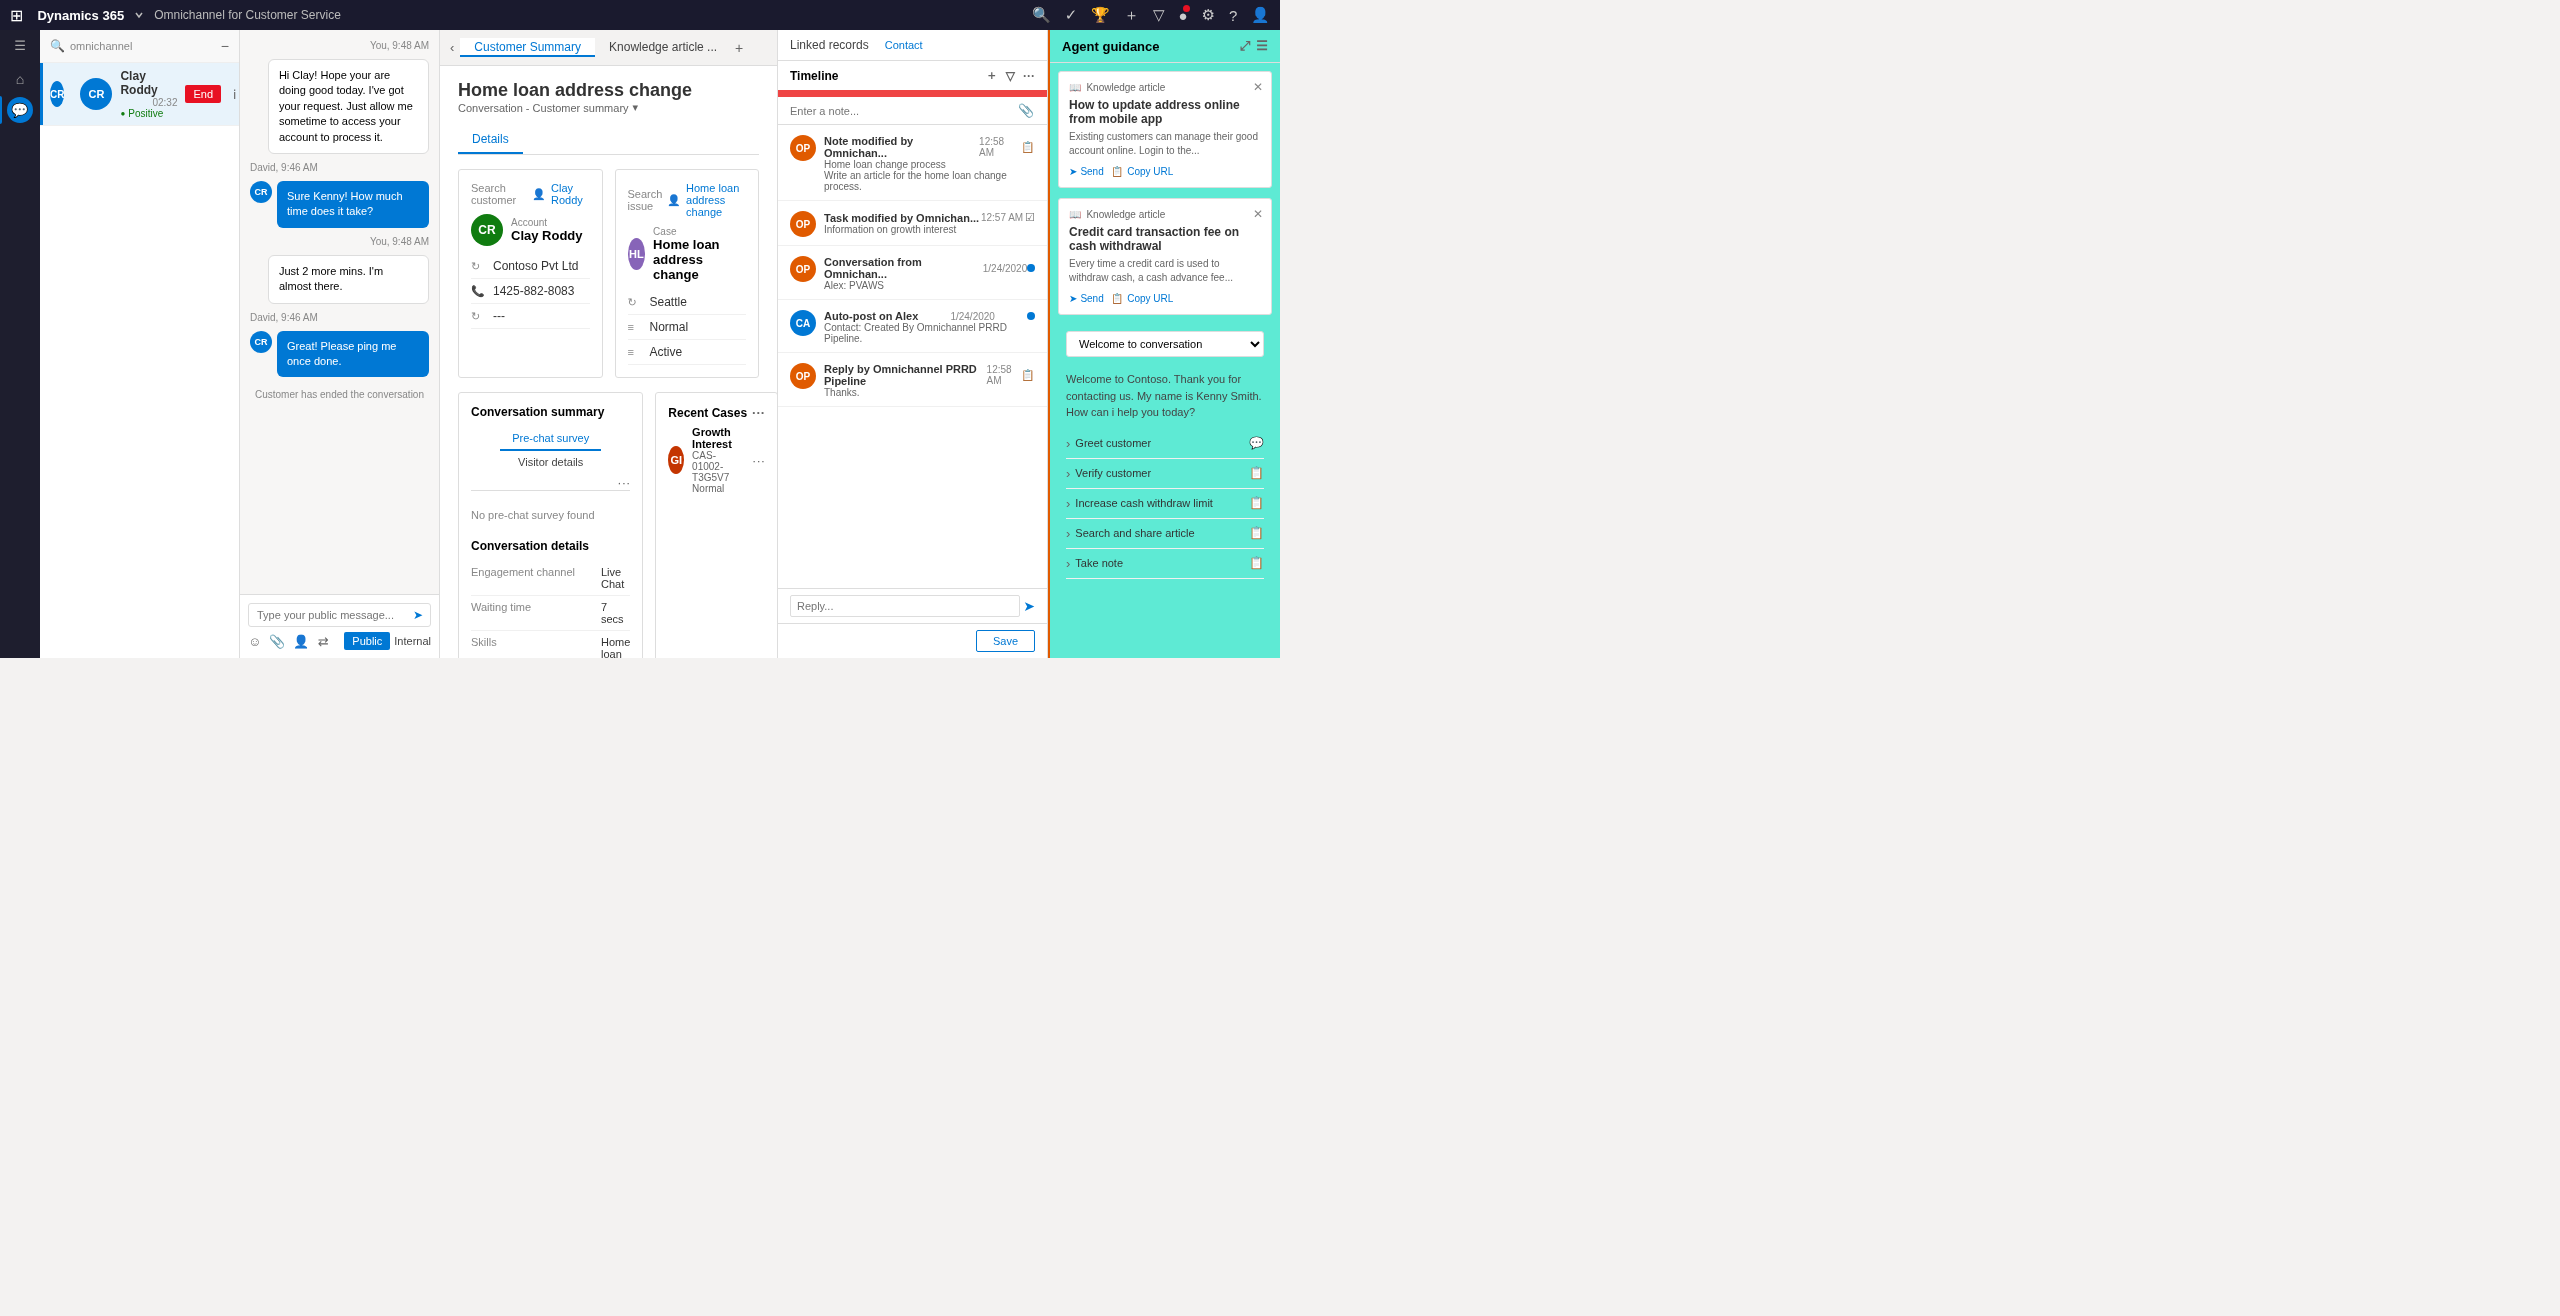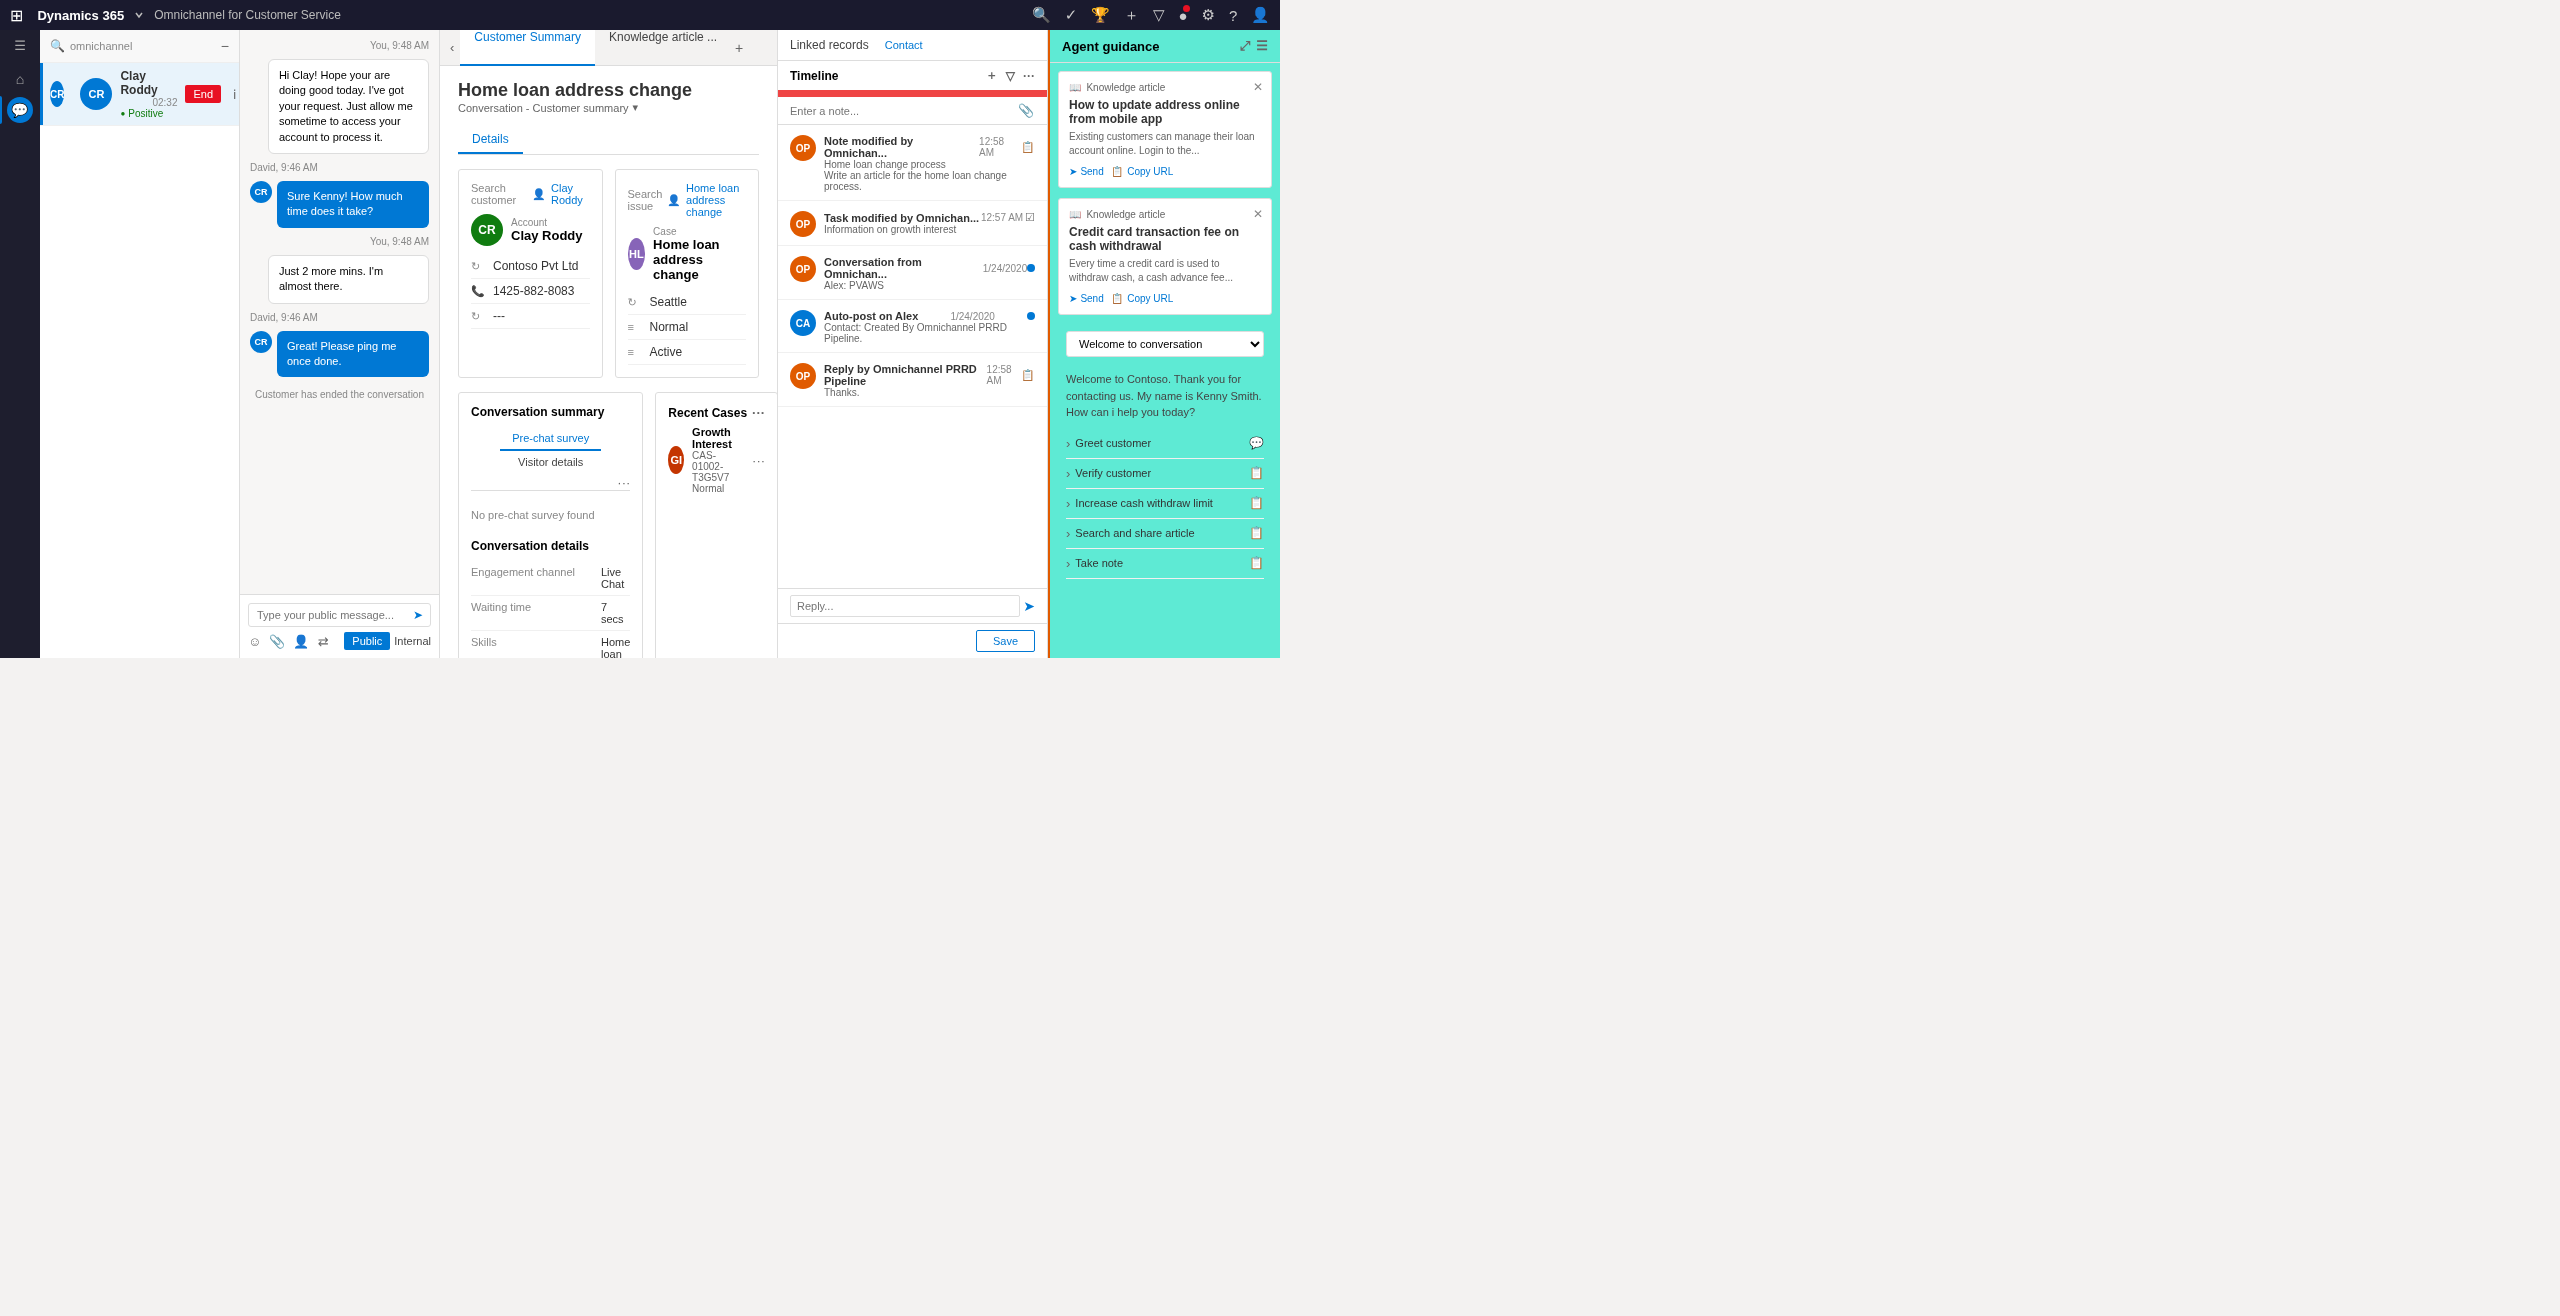--- a/index.html
+++ b/index.html
@@ -153,22 +153,23 @@
       display: flex;
       align-items: center;
       background: #f3f2f1;
       border-bottom: 1px solid #ddd;
       padding: 0 10px;
       height: 36px;
       gap: 0;
     }
     .tab-item {
       padding: 0 14px;
-      height: 36px;
-      display: flex;
+      height: 19px;
+      display: flex;
+      align-items: center;
       font-size: 12px;
       cursor: pointer;
       color: #444;
       border-bottom: 2px solid transparent;
     }
     .tab-item.active { background: #fff; color: #0078d4; border-bottom: 2px solid #0078d4; }
     .tab-plus { margin-left: 4px; color: #666; cursor: pointer; font-size: 14px; }
 
     .cs-content { flex: 1; overflow-y: auto; padding: 14px 18px; }
     .cs-title { font-size: 18px; font-weight: 600; color: #333; }
@@ -686,21 +687,21 @@
     </div>
     <div class="ag-content">
 
       <div class="knowledge-card">
         <div class="kc-header">
           <span>📖</span>
           <span>Knowledge article</span>
         </div>
         <span class="kc-close">✕</span>
         <div class="kc-title">How to update address online from mobile app</div>
-        <div class="kc-desc">Existing customers can manage their loan account online. Login to the...</div>
+        <div class="kc-desc">Existing customers can manage their good account online. Login to the...</div>
         <div class="kc-actions">
           <button class="kc-btn">
             <span>➤</span>
             <span>Send</span>
           </button>
           <button class="kc-btn">
             <span>📋</span>
             <span>Copy URL</span>
           </button>
         </div>

